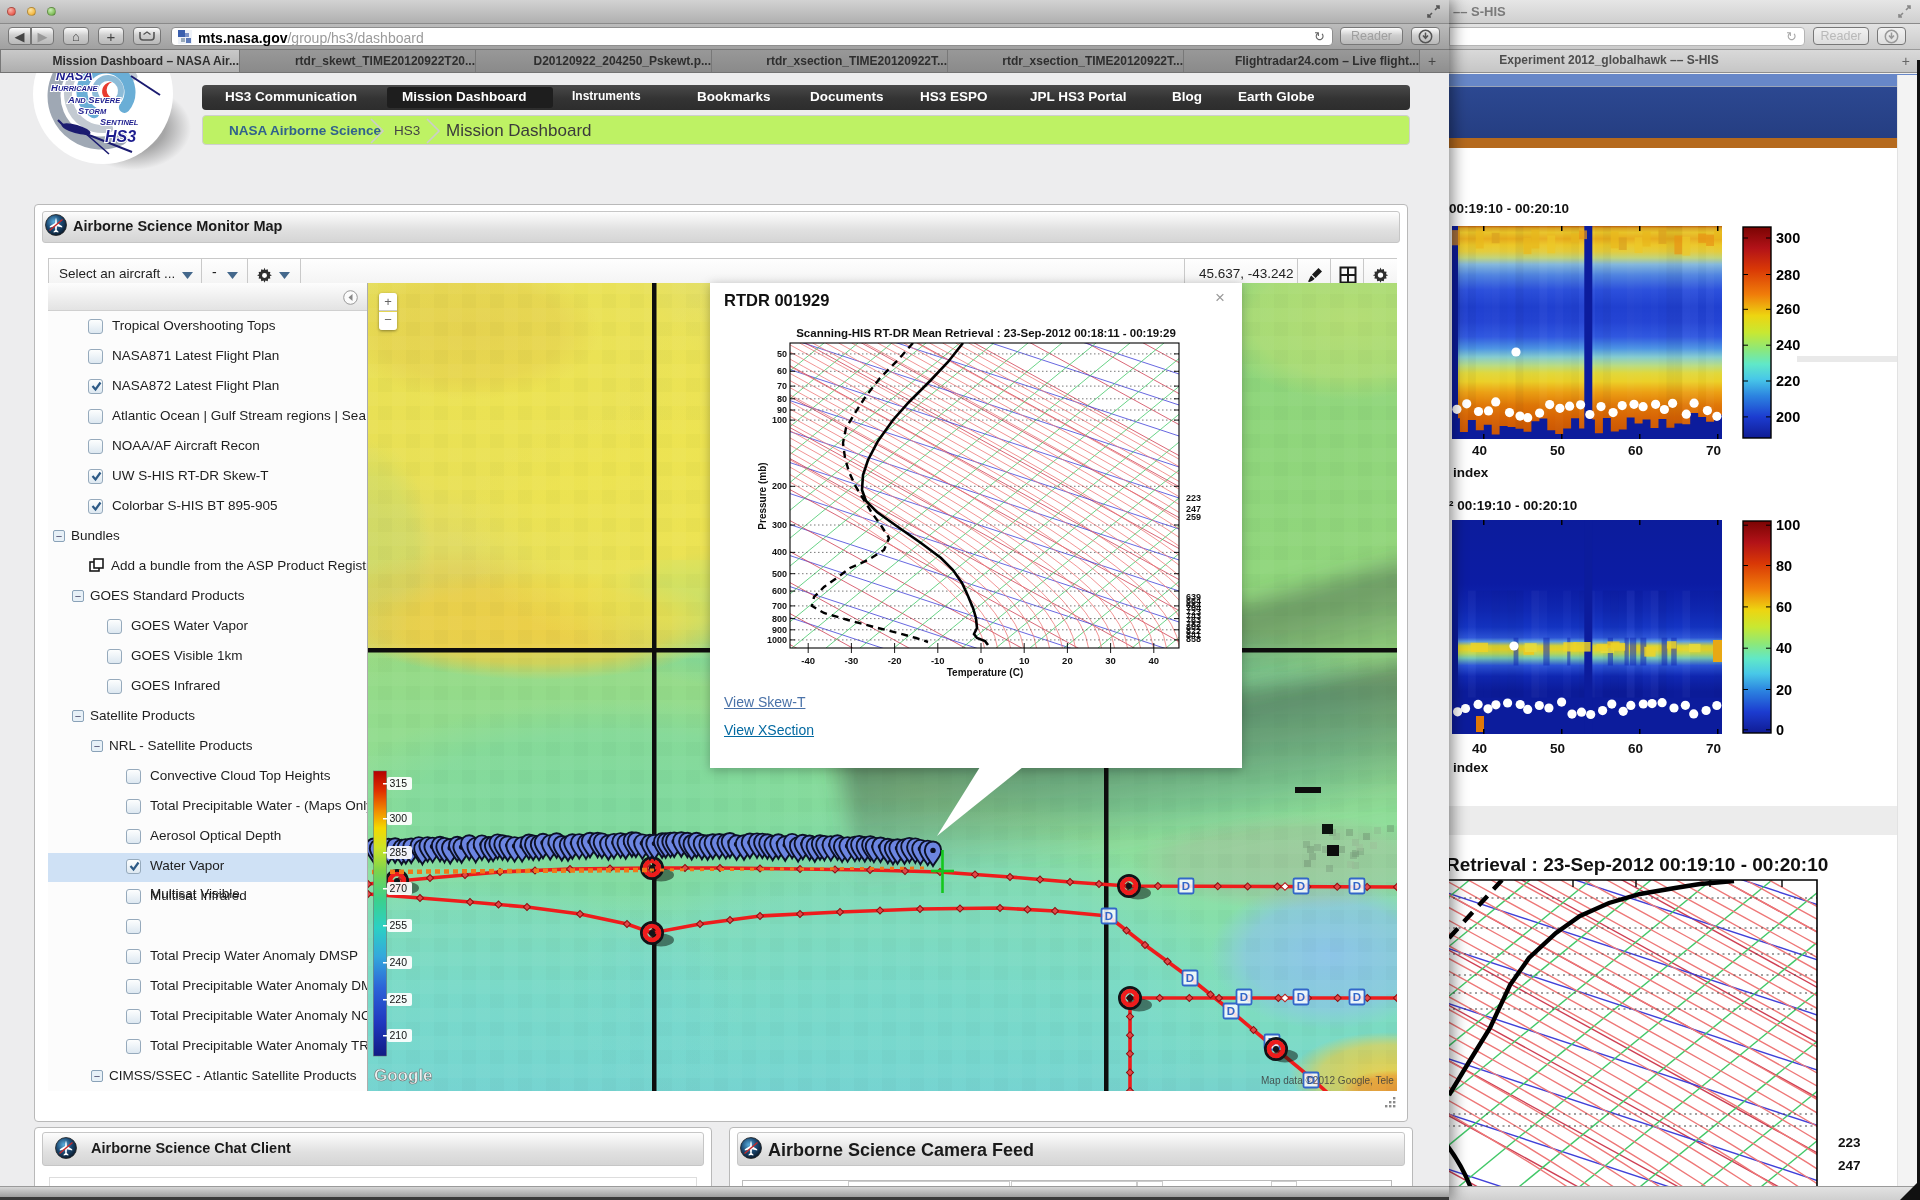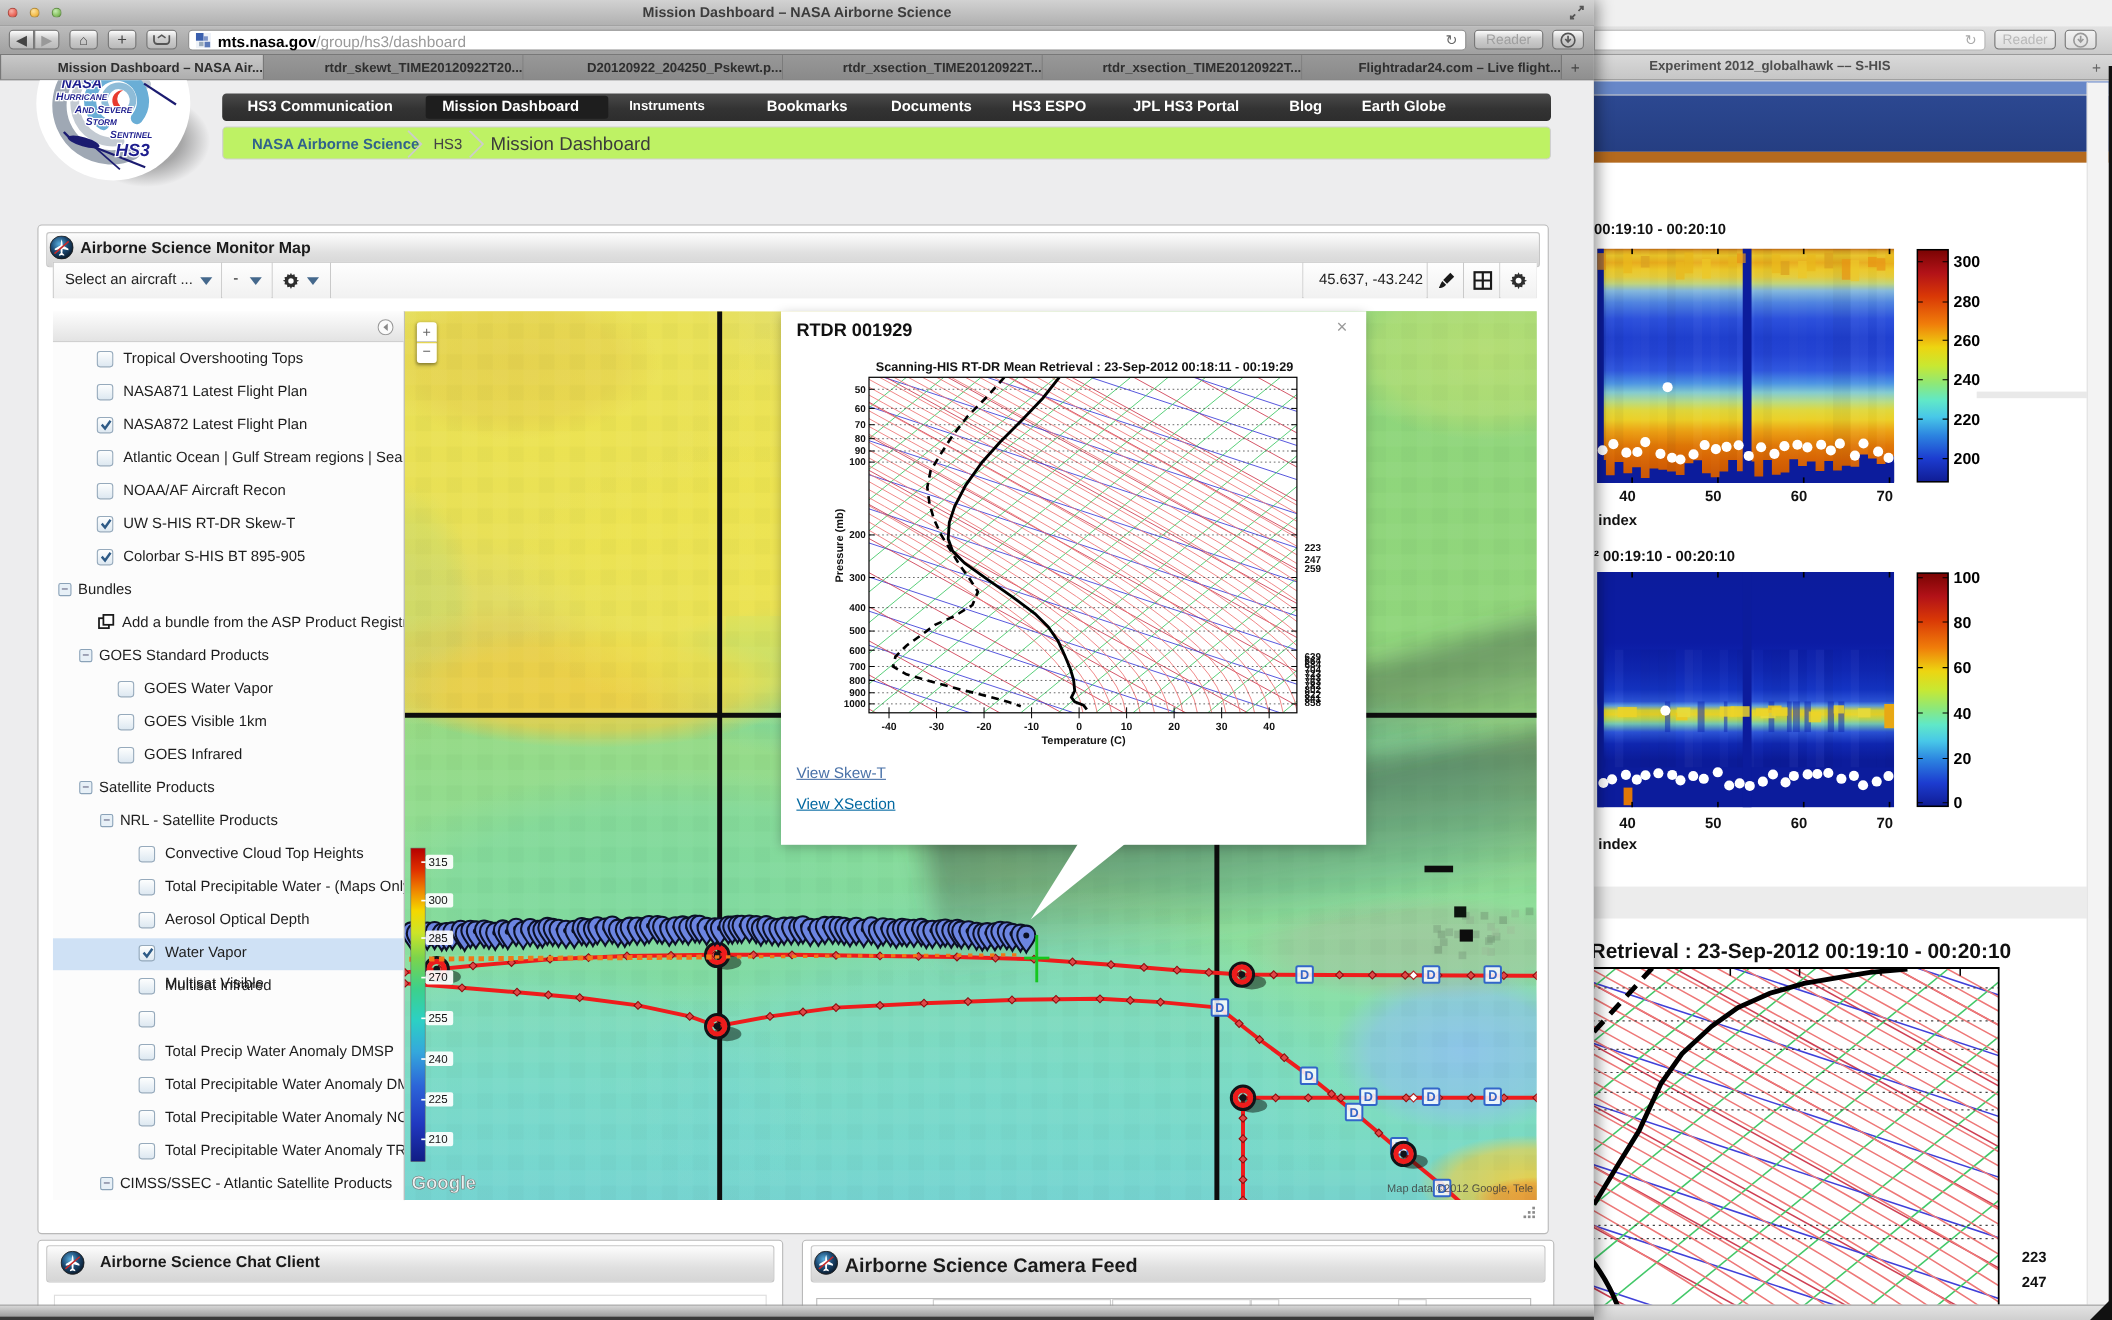--- a/index.html
+++ b/index.html
@@ -18,20 +18,28 @@
 .panel{position:absolute;background:#fff;border:1px solid #b9b9b9;border-radius:4px}
 .phead{position:absolute;left:7px;right:7px;top:6px;height:32px;background:linear-gradient(#fdfdfd,#e0e0e0 60%,#d5d5d5);border:1px solid #c6c6c6;border-radius:3px}
 .ptitle{position:absolute;left:38px;top:7px;font-size:15px;font-weight:bold;color:#1a1a1a}
 .cell{position:absolute;top:0;height:32px;border-right:1px solid #c9c9c9;background:linear-gradient(#fefefe,#f1f1f1)}
 .chk{position:absolute;width:15px;height:15px;border:1px solid #96aabc;border-radius:3px;background:linear-gradient(#fdfefe,#dde8f1)}
 .itxt{position:absolute;font-size:13.5px;color:#1d1d1d;white-space:nowrap}
 .exp{position:absolute;width:12px;height:12px;border:1px solid #8aa2b8;border-radius:2px;background:#e7f0f7;color:#446;font-size:11px;line-height:10px;text-align:center}
 </style>
 </head><body>
 <div class="win" id="rw">
+    <div class="tbar" style="background:linear-gradient(#e6e6e6,#cfcfcf)">
+      <div class="abs" style="left:4px;top:4px;font-size:13px;color:#7a7a7a;font-weight:bold">–– S-HIS</div>
+      <svg class="abs" style="right:8px;top:4px" width="15" height="15" viewBox="0 0 15 15">
+        <g stroke="#888" stroke-width="1.6" fill="none">
+          <path d="M9 6 L13 2 M10 2 h3 v3 M6 9 L2 13 M2 10 v3 h3"></path>
+        </g>
+      </svg>
+    </div>
     <div class="toolb" style="background:linear-gradient(#e2e2e2,#cacaca);border-bottom:1px solid #9a9a9a">
       <div class="abs" style="left:0px;top:3px;width:356px;height:19px;background:#fff;border:1px solid #b5b5b5;border-radius:0 4px 4px 0">
         <div class="abs" style="right:7px;top:1px;font-size:13px;color:#aaa">↻</div>
       </div>
       <div class="btn" style="left:364px;width:56px;color:#b9b9b9;font-size:12.5px;background:linear-gradient(#f2f2f2,#ddd)">Reader</div>
       <div class="btn" style="left:428px;width:29px;background:linear-gradient(#f2f2f2,#ddd)"><svg width="15" height="15" viewBox="0 0 15 15" style="margin-top:1px">
           <circle cx="7.5" cy="7.5" r="6.2" fill="none" stroke="#999" stroke-width="1.5"></circle>
           <path d="M7.5 3.5 v5 M5 6.5 l2.5 2.8 2.5-2.8" fill="none" stroke="#999" stroke-width="1.5"></path>
         </svg></div>
     </div>
@@ -478,21 +486,20 @@
     <div class="sb" style="height:14px;background:linear-gradient(#e2e2e2,#cfcfcf);border-top:1px solid #9a9a9a"></div>
     <svg class="abs" style="right:0;bottom:0" width="22" height="20">
       <path d="M22 0 L22 20 L2 20 Z" fill="#111"></path>
     </svg>
   </div>
 <div class="win" id="lw">
     <div class="tbar">
       <div class="tl" style="left:7px;background:radial-gradient(circle at 35% 30%,#f8b5ab,#ec6a5e 60%,#d0493c)"></div>
       <div class="tl" style="left:27px;background:radial-gradient(circle at 35% 30%,#fbe3a4,#f5bf4f 60%,#d89b2e)"></div>
       <div class="tl" style="left:47px;background:radial-gradient(circle at 35% 30%,#c8eeb5,#8ac464 60%,#5d9e3c)"></div>
-      <div class="abs" style="left:0;right:0;top:3px;text-align:center;font-size:13px;color:#3c3c3c;font-weight:bold">Mission Dashboard – NASA Airborne Science</div>
       <svg class="abs" style="right:8px;top:4px" width="15" height="15" viewBox="0 0 15 15">
         <g stroke="#555" stroke-width="1.6" fill="none">
           <path d="M9 6 L13 2 M10 2 h3 v3 M6 9 L2 13 M2 10 v3 h3"></path>
         </g>
       </svg>
     </div>
     <div class="toolb">
       <div class="btn" style="left:8px;width:23px;border-radius:4px 0 0 4px">◀</div>
       <div class="btn" style="left:31px;width:23px;border-radius:0 4px 4px 0;color:#999">▶</div>
       <div class="btn" style="left:63px;width:26px">⌂</div>
@@ -592,21 +599,21 @@
             <stop offset="55%" stop-color="#1c4a74"></stop>
             <stop offset="100%" stop-color="#0b1d30"></stop>
           </radialGradient>
         </defs>
         <circle cx="11" cy="11" r="10.5" fill="url(#pim1)" stroke="#222" stroke-width="0.8"></circle>
         <path d="M11 3.6 C11.7 5.4 11.9 7.2 11.9 8.9 L17.2 12.2 L17.2 13.6 L11.9 12.3 C11.9 14 11.85 15.1 11.7 16.1 L13.4 17.6 L13.4 18.6 L11 17.9 L8.6 18.6 L8.6 17.6 L10.3 16.1 C10.15 15.1 10.1 14 10.1 12.3 L4.8 13.6 L4.8 12.2 L10.1 8.9 C10.1 7.2 10.3 5.4 11 3.6 Z" fill="#fff"></path>
         <path d="M4.5 16.5 L17.5 5.5" stroke="#c62828" stroke-width="1.4"></path>
       </svg>
       <div class="ptitle" style="left:38px;top:13px;font-size:14.5px">Airborne Science Monitor Map</div>
     </div>
-    <div class="abs" style="left:48px;top:238px;width:1349px;height:33px;border:1px solid #c9c9c9;background:#fff">
+    <div class="abs" style="left:48px;top:258px;width:1349px;height:33px;border:1px solid #c9c9c9;background:#fff">
       <div class="cell" style="left:0;width:153px">
         <span class="abs" style="left:10px;top:7px;font-size:13.5px;color:#222">Select an aircraft ...</span>
         <svg class="abs" style="left:132px;top:12px" width="13" height="9">
           <path d="M1 1 h11 l-5.5 7 Z" fill="#44688c"></path>
         </svg>
       </div>
       <div class="cell" style="left:153px;width:46px">
         <span class="abs" style="left:10px;top:5px;font-size:14px;color:#222">-</span>
         <svg class="abs" style="left:24px;top:12px" width="13" height="9">
           <path d="M1 1 h11 l-5.5 7 Z" fill="#44688c"></path>

